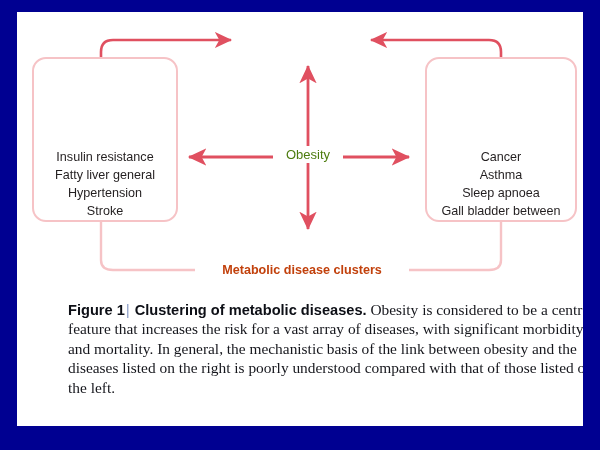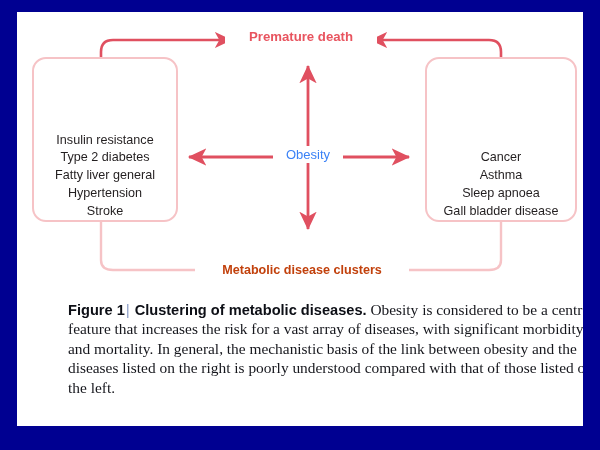--- a/index.html
+++ b/index.html
@@ -48,21 +48,21 @@
   .disease-item{
     padding:2.6px 0;
     white-space:nowrap;
   }
   #obesity-label{
     position:absolute;
     left:256px; top:134px;
     width:70px;
     text-align:center;
     font-size:13px;
-    color:#3b82f6;
+    color:#4d7c0f;
     background:#ffffff;
     padding:1px 5px;
     box-sizing:border-box;
   }
   #premature-death-label{
     position:absolute;
     left:208px; top:16px;
     width:152px;
     text-align:center;
     font-size:13.2px;
@@ -139,35 +139,33 @@
       <path d="M84,45 L84,248 Q84,258 96,258 L186,258" fill="none" stroke="#f6c3c6" stroke-width="2.4"></path>
       <path d="M484,45 L484,248 Q484,258 472,258 L384,258" fill="none" stroke="#f6c3c6" stroke-width="2.4"></path>
 
       <line x1="291" y1="145" x2="291" y2="54" stroke="#e05060" stroke-width="2.8" marker-end="url(#arrR)"></line>
       <line x1="291" y1="145" x2="291" y2="217" stroke="#e05060" stroke-width="2.8" marker-end="url(#arrR)"></line>
 
       <line x1="291" y1="145" x2="172" y2="145" stroke="#e05060" stroke-width="2.8" marker-end="url(#arrL)"></line>
       <line x1="291" y1="145" x2="392" y2="145" stroke="#e05060" stroke-width="2.8" marker-end="url(#arrR)"></line>
     </svg>
 
-    <div id="premature-death-label">Premature death</div>
 
     <div id="left-box" class="disease-box">
       <div class="disease-item">Insulin resistance</div>
-      <div class="disease-item">Type 2 diabetes</div>
       <div class="disease-item">Fatty liver general</div>
       <div class="disease-item">Hypertension</div>
       <div class="disease-item">Stroke</div>
     </div>
 
     <div id="right-box" class="disease-box">
       <div class="disease-item">Cancer</div>
       <div class="disease-item">Asthma</div>
       <div class="disease-item">Sleep apnoea</div>
-      <div class="disease-item">Gall bladder disease</div>
+      <div class="disease-item">Gall bladder between</div>
     </div>
 
     <div id="obesity-label">Obesity</div>
 
     <div id="metabolic-clusters-label">Metabolic disease clusters</div>
 
   </div>
 
   <div id="caption">
     <span id="caption-head">Figure 1</span><span id="caption-pipe">|</span> <span id="caption-title">Clustering of metabolic diseases.</span><span id="caption-body">  Obesity is considered to be a central feature that increases the risk for a vast array of diseases, with significant morbidity and mortality. In general, the mechanistic basis of the link between obesity and the diseases listed on the right is poorly understood compared with that of those listed on the left.</span>

